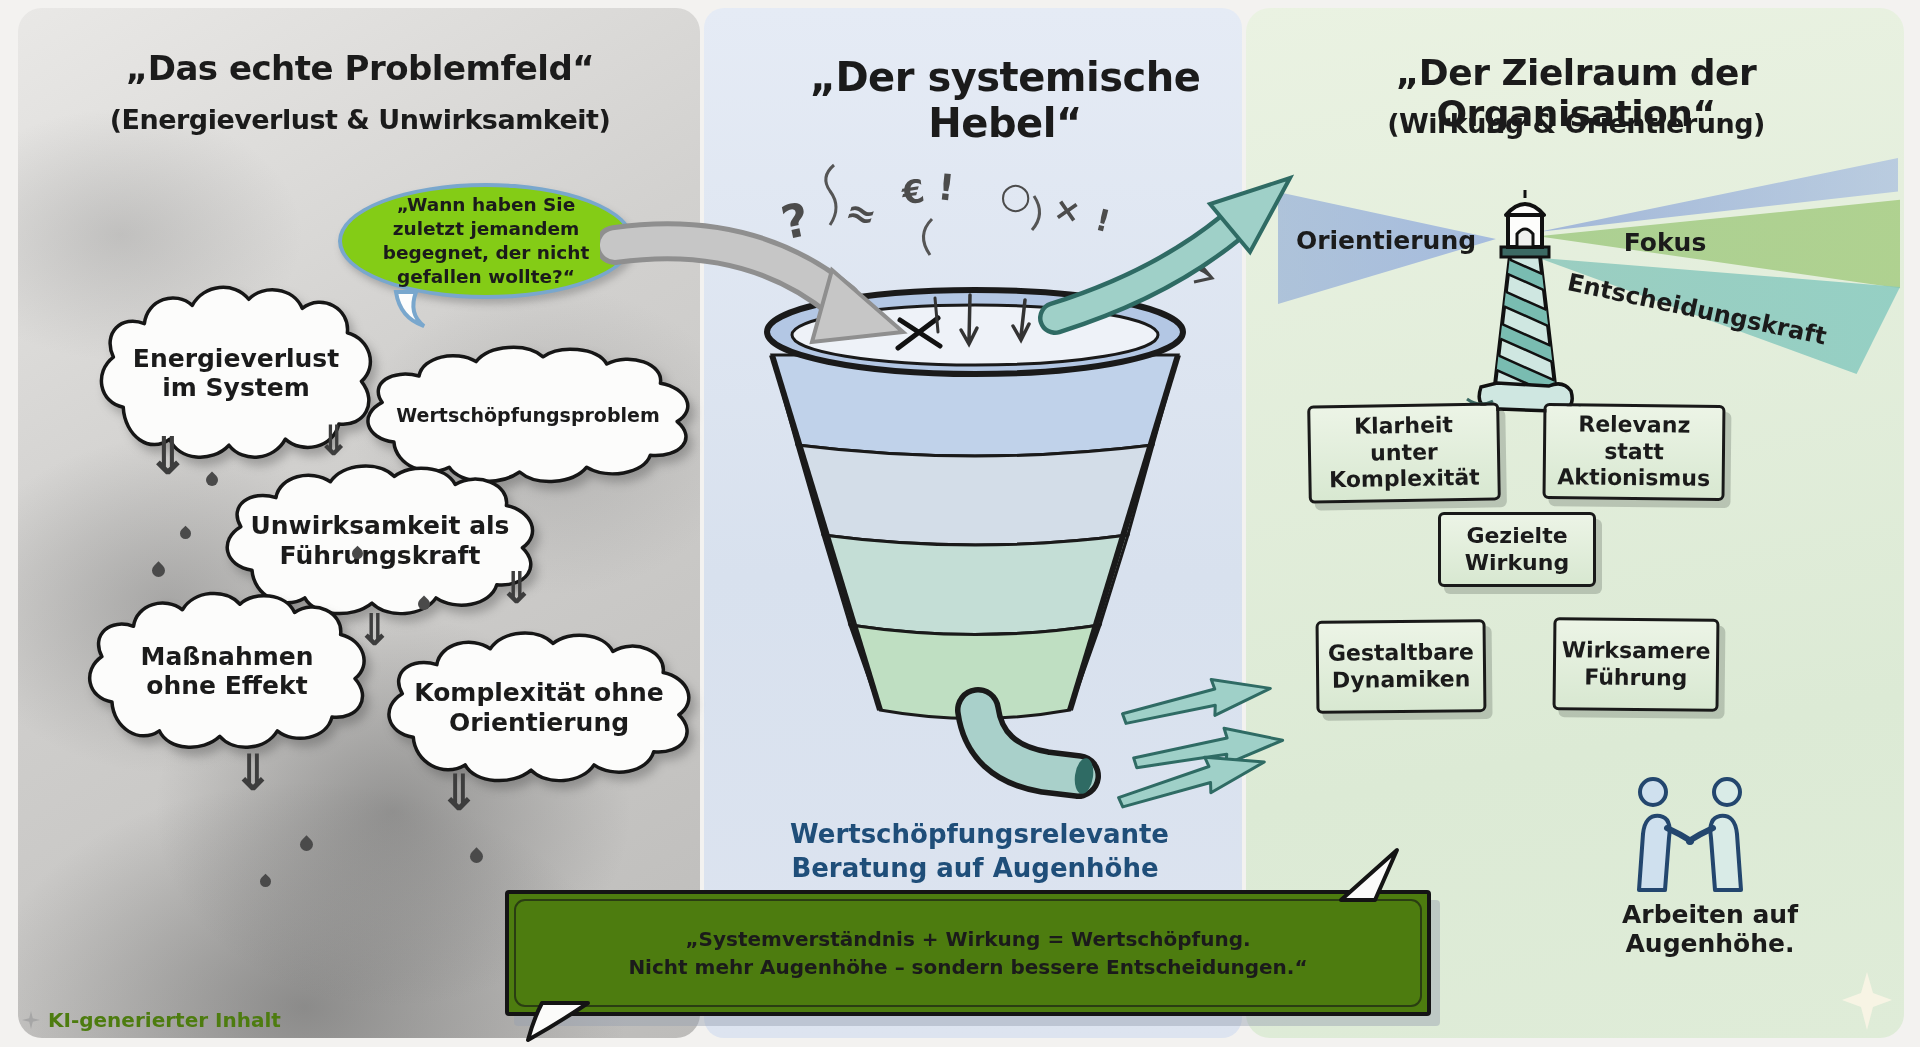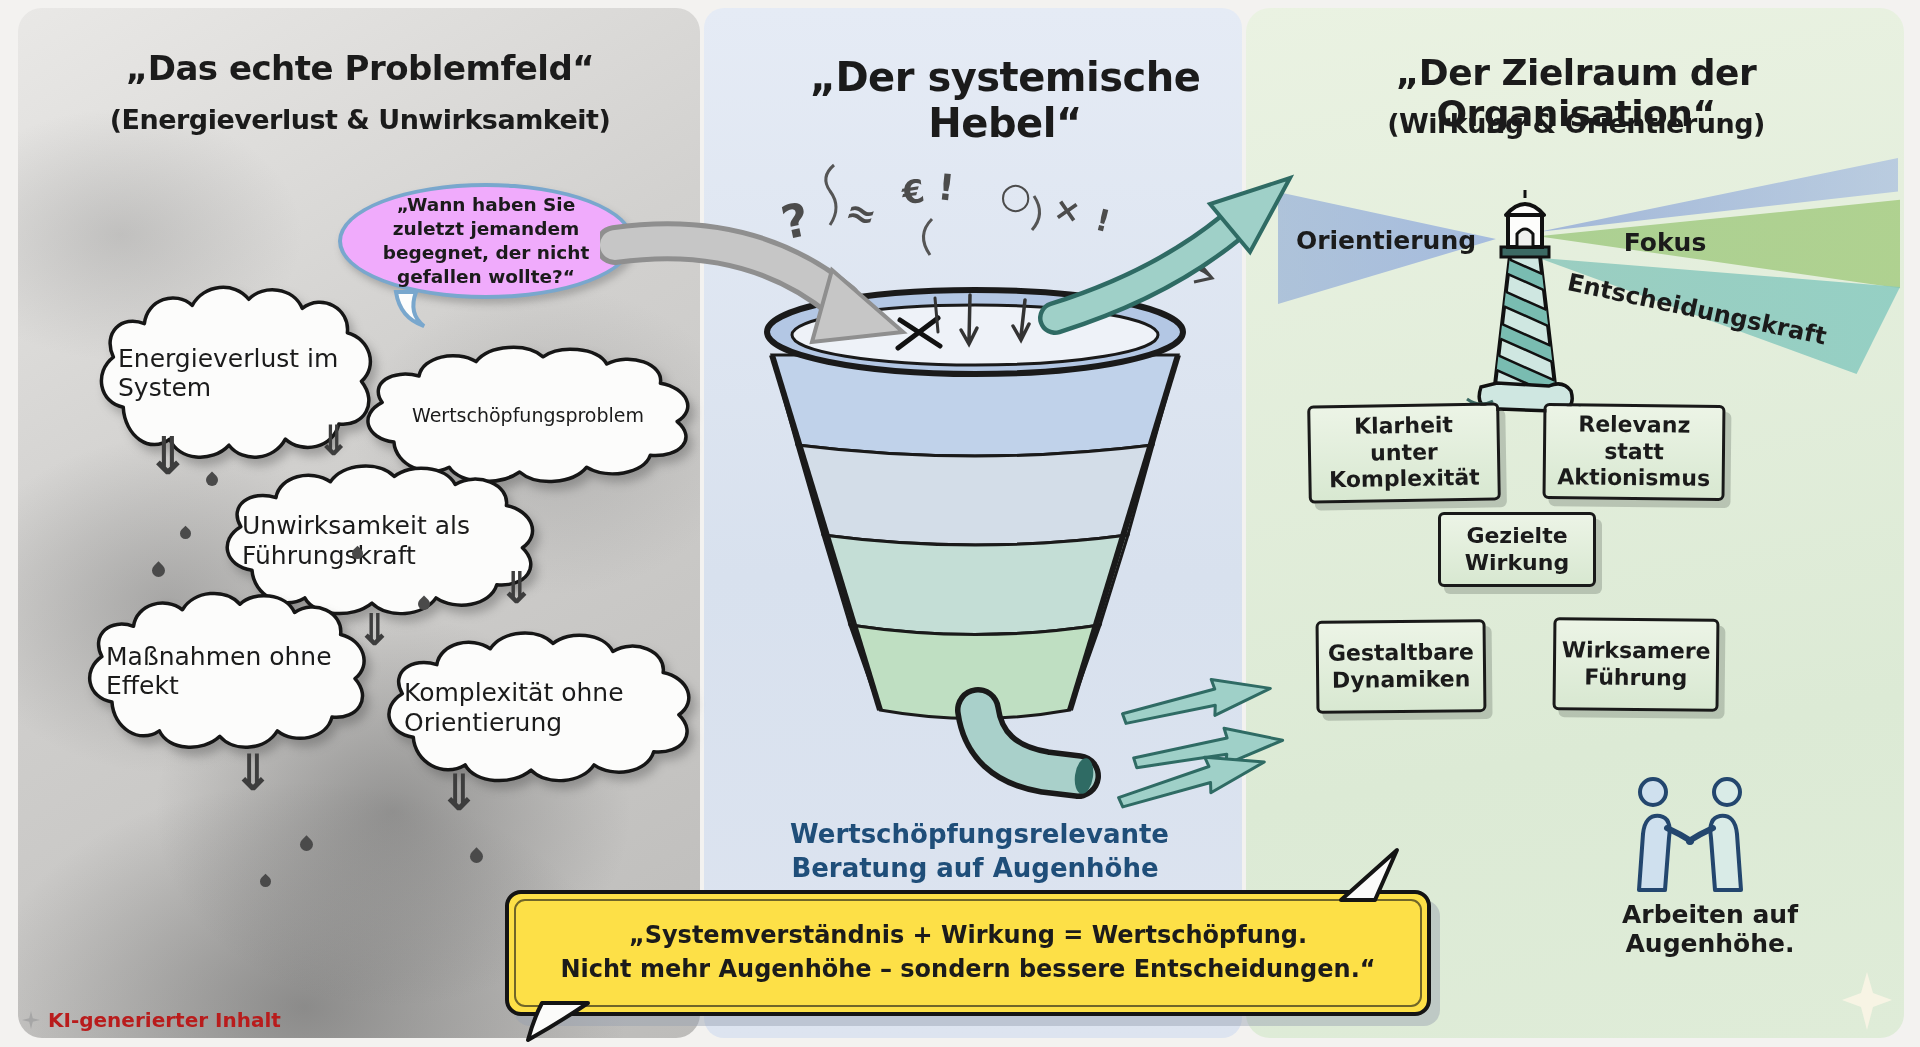--- a/index.html
+++ b/index.html
@@ -21,58 +21,58 @@
   .ttl{position:absolute;text-align:center;font-weight:bold;letter-spacing:-0.5px;}
   .t-left-title{left:40px;top:48px;width:640px;font-size:34px;}
   .t-left-sub{left:40px;top:104px;width:640px;font-size:27px;}
   .t-mid-title{left:736px;top:54px;width:538px;font-size:40px;}
   .t-right-title{left:1258px;top:52px;width:636px;font-size:36px;}
   .t-right-sub{left:1258px;top:108px;width:636px;font-size:27px;}
 
   .cloud{position:absolute;filter:drop-shadow(5px 7px 5px rgba(70,70,70,.35));}
   .cloud svg{position:absolute;left:0;top:0;width:100%;height:100%;overflow:visible;}
   .cloud-label{position:absolute;inset:0;display:flex;align-items:center;justify-content:center;
-    font-weight:normal;font-size:25px;line-height:1.18;padding:0 30px;}
+    text-align:center;font-weight:bold;font-size:25px;line-height:1.18;padding:0 30px;}
 
   .dbl-arrow{position:absolute;font-weight:bold;color:#3d3d3d;line-height:1;}
   .drop{position:absolute;background:#4a4a4a;border-radius:0 50% 50% 50%;transform:rotate(45deg);}
 
   .doodle{position:absolute;font-weight:bold;color:#4c4c4c;line-height:1;}
 
   .funnel-text{position:absolute;text-align:center;font-weight:bold;color:#141414;line-height:1.2;}
   .caption-blue{position:absolute;left:790px;top:818px;width:370px;text-align:center;
     font-weight:bold;font-size:26px;line-height:1.3;color:#1f4e79;}
 
-  .bubble-small{position:absolute;left:338px;top:183px;width:296px;height:116px;background:#f0abfc;
+  .bubble-small{position:absolute;left:338px;top:183px;width:296px;height:116px;background:#84cc16;
     border:4px solid #79a7cd;border-radius:50%/50%;display:flex;align-items:center;justify-content:center;
     text-align:center;font-weight:bold;font-size:18.5px;line-height:1.3;padding:8px 26px;box-sizing:border-box;
     box-shadow:3px 5px 7px rgba(90,90,90,.35);}
   .bubble-tail-small{position:absolute;left:390px;top:290px;width:46px;height:40px;}
 
-  .bubble-big{position:absolute;left:505px;top:890px;width:918px;height:118px;background:#fde047;
-    border:4px solid #141414;border-radius:16px;box-shadow:9px 10px 0 rgba(150,160,175,.45);
+  .bubble-big{position:absolute;left:505px;top:890px;width:918px;height:118px;background:#4d7c0f;
+    border:4px solid #141414;border-radius:4px;box-shadow:9px 10px 0 rgba(150,160,175,.45);
     display:flex;flex-direction:column;align-items:center;justify-content:center;text-align:center;
-    font-weight:bold;font-size:24px;line-height:1.4;z-index:6;}
+    font-weight:bold;font-size:20px;line-height:1.4;z-index:6;}
   .bubble-big::after{content:"";position:absolute;inset:5px;border:2px solid rgba(20,20,20,.6);
     border-radius:11px;pointer-events:none;}
   .tailsvg{position:absolute;z-index:7;}
 
   .beam{position:absolute;}
   .beam-label{position:absolute;font-weight:bold;font-size:25px;text-align:center;z-index:3;}
 
   .box{position:absolute;background:linear-gradient(180deg,#ecf4e6,#d8e8d1);border:3px solid #191919;
     border-radius:6px;box-shadow:6px 7px 0 rgba(110,120,110,.35);display:flex;align-items:center;
     justify-content:center;text-align:center;font-weight:bold;font-size:22px;line-height:1.22;
     padding:6px 10px;box-sizing:border-box;z-index:3;}
 
   .hs-caption{position:absolute;left:1545px;top:900px;width:330px;text-align:center;
     font-weight:bold;font-size:25px;}
 
   .watermark{position:absolute;left:22px;top:1008px;display:flex;gap:8px;align-items:center;
-    color:#b91c1c;font-size:20px;font-weight:bold;z-index:8;}
+    color:#4d7c0f;font-size:20px;font-weight:bold;z-index:8;}
 
   .abs{position:absolute;}
 </style>
 </head>
 <body>
 
 <div class="canvas">
 
   <svg width="0" height="0" style="position:absolute" aria-hidden="true">
     <defs>

